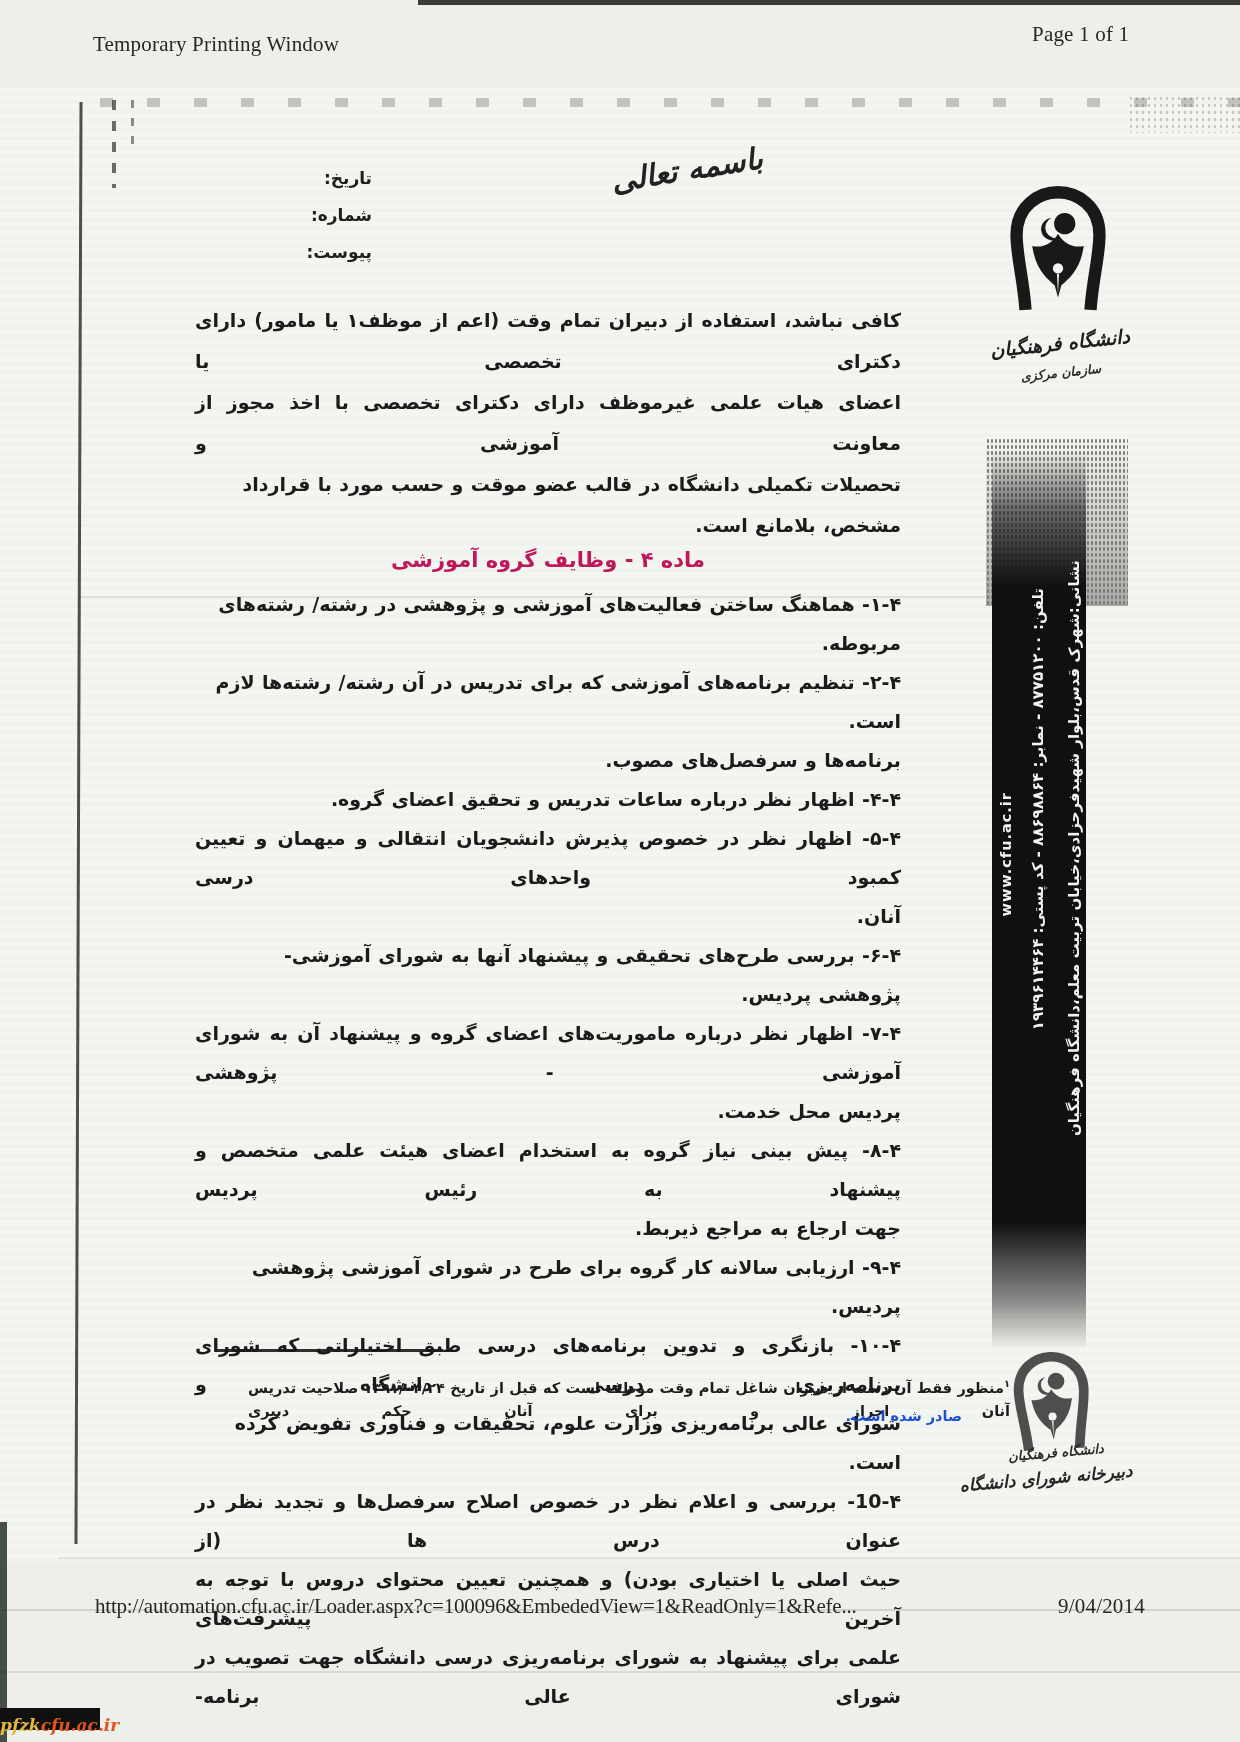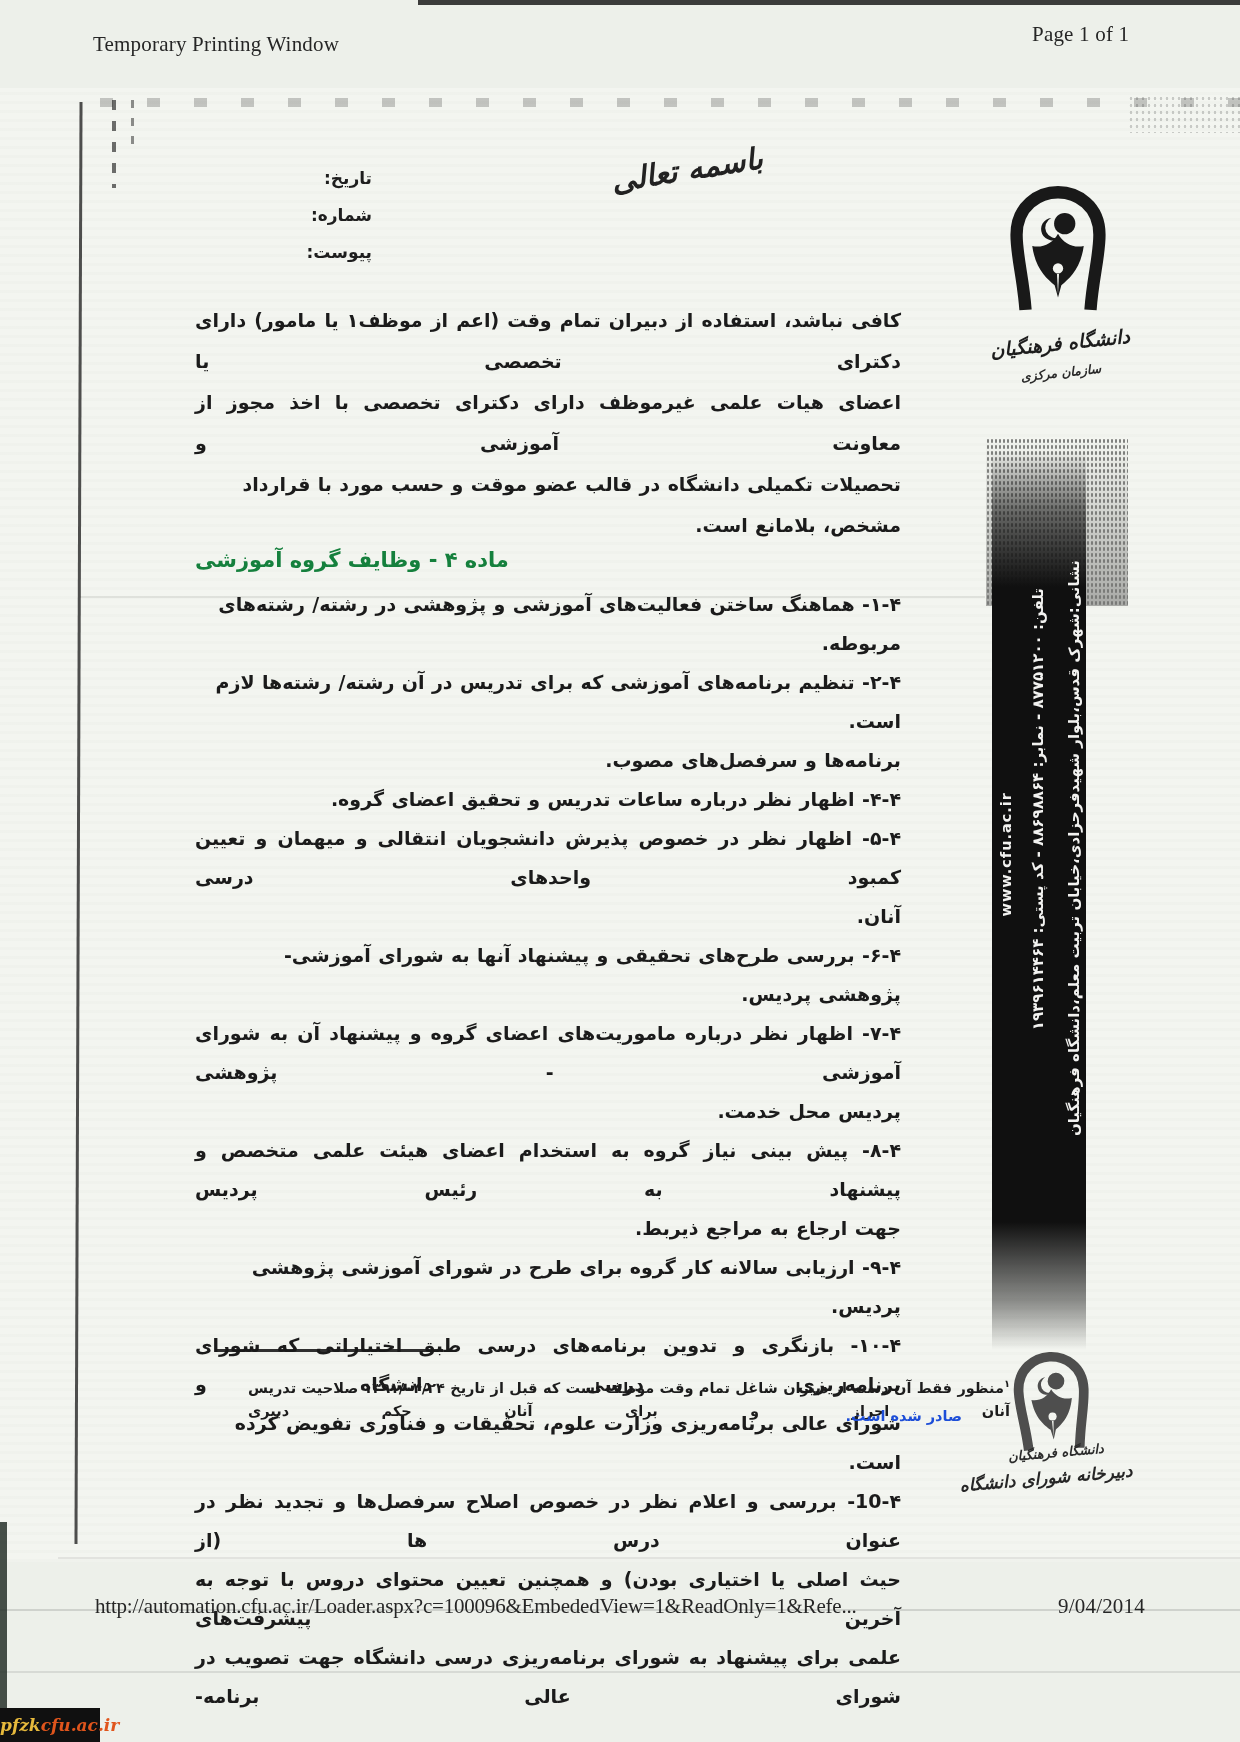--- a/index.html
+++ b/index.html
@@ -55,40 +55,40 @@
     white-space:nowrap;color:#f2f2f0;font:700 15px/20px "DejaVu Sans",sans-serif;}
   #band-address{right:176px;top:560px;width:604px;height:20px;direction:rtl;text-align:right;letter-spacing:1.2px;}
   #band-phone{right:212px;top:588px;width:580px;height:20px;direction:rtl;text-align:right;letter-spacing:2.4px;}
   #band-website{right:244px;top:792px;width:142px;height:17px;direction:ltr;text-align:right;
     font-size:14.5px;letter-spacing:1px;}
   
   .bline{direction:rtl;text-align:right;font:700 19px/41px "DejaVu Sans",sans-serif;
     color:#1b1b1b;word-spacing:.04em;}
   .bline.fill{text-align:justify;text-align-last:justify;}
   #intro-lines{left:195px;top:300px;width:706px;}
-  #section-heading{left:195px;top:537px;width:706px;direction:rtl;text-align:left;
-    font:700 21px/46px "DejaVu Sans",sans-serif;color:#15803d;}
+  #section-heading{left:195px;top:537px;width:706px;direction:rtl;text-align:center;
+    font:700 21px/46px "DejaVu Sans",sans-serif;color:#be185d;}
   #duty-lines{left:195px;top:585px;width:706px;}
   #duty-lines .bline{line-height:39px;}
   
   #footnote-divider{left:215px;top:1349px;width:228px;height:3px;background:#1a1a1a;opacity:.9;}
   #footnote-line1{right:230px;top:1372px;width:762px;direction:rtl;
     font:700 14.5px/23px "DejaVu Sans",sans-serif;color:#1c1c1c;
     text-align:justify;text-align-last:justify;}
   #footnote-line1 .sup{font-size:10px;vertical-align:super;}
   #footnote-line2{right:278px;top:1405px;width:200px;direction:rtl;text-align:right;
     font:700 14.5px/23px "DejaVu Sans",sans-serif;color:#1d4ed8;}
   
   #stamp-logo{left:1008px;top:1350px;width:88px;height:112px;color:#323232;opacity:.85;transform:rotate(-3deg);}
   #stamp-caption1{left:988px;top:1444px;width:136px;text-align:center;direction:rtl;
     font:italic 700 13px/18px "DejaVu Sans",sans-serif;color:#2b2b2b;transform:rotate(-5deg);}
   #stamp-caption2{left:946px;top:1466px;width:200px;text-align:center;direction:rtl;
     font:italic 700 17px/24px "DejaVu Sans",sans-serif;color:#262626;transform:rotate(-5deg);}
   
-  #watermark{left:0;top:1708px;width:100px;height:34px;background:#101010;
+  #watermark{left:0;top:1708px;width:100px;height:22px;background:#101010;
     font:italic 700 17px/34px "DejaVu Serif",serif;text-align:center;}
   #watermark .wm1{color:#e6b93c;}
   #watermark .wm2{color:#e0551c;}
 </style>
 </head>
 <body>
 
 <div class="abs" id="paper"></div>
 <div class="abs" id="paper-texture"></div>
 

